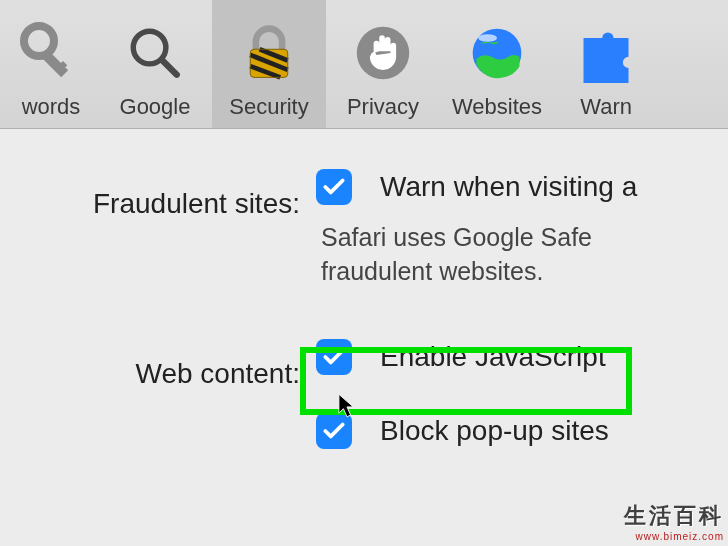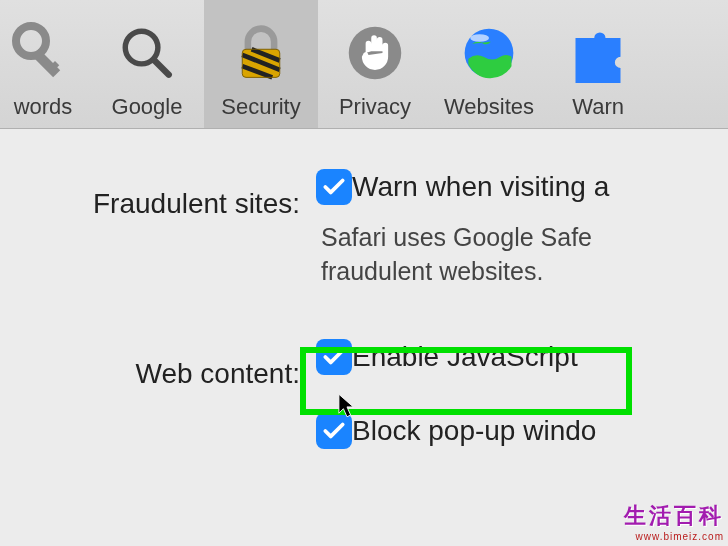--- a/index.html
+++ b/index.html
@@ -11,21 +11,21 @@
     font-family: -apple-system, "Helvetica Neue", Helvetica, Arial, sans-serif;
     background: #f0f0f0;
     position: relative;
   }
   .toolbar {
     display: flex;
     align-items: flex-end;
     height: 128px;
     background: linear-gradient(to bottom, #e0e0e0 0%, #d4d4d4 100%);
     border-bottom: 1px solid #b0b0b0;
-    padding-left: 8px;
+    padding-left: 16px;
   }
   .toolbar-item {
     display: flex;
     flex-direction: column;
     align-items: center;
     justify-content: flex-end;
     padding: 6px 12px 8px 12px;
     height: 114px;
     min-width: 90px;
     color: #3a3a3a;
@@ -67,21 +67,21 @@
     margin-top: 15px;
   }
   .control-col {
     display: flex;
     flex-direction: column;
     gap: 6px;
   }
   .check-line {
     display: flex;
     align-items: center;
-    gap: 0;
+    gap: 28px;
     font-size: 28px;
     color: #222;
   }
   .checkbox {
     width: 36px;
     height: 36px;
     border-radius: 8px;
     background: #1a84ff;
     display: flex;
     align-items: center;
@@ -113,21 +113,21 @@
   }
   .watermark {
     position: absolute;
     right: 4px;
     bottom: 4px;
     text-align: right;
     font-family: sans-serif;
   }
   .watermark .zh {
     font-size: 22px;
-    color: #a21caf;
+    color: #404040;
     font-weight: bold;
     letter-spacing: 3px;
     text-shadow: 1px 1px 0 #fff;
   }
   .watermark .url {
     font-size: 10px;
     color: #b91c1c;
     letter-spacing: 1px;
   }
   .bg-strip {
@@ -259,21 +259,21 @@
             </svg>
         </div>
         <span>Enable JavaScript</span>
       </div>
       <div class="check-line" style="margin-top:32px;">
         <div class="checkbox">
           <svg viewBox="0 0 24 24">
               <path d="M4 12 l5 5 l11 -11" fill="none" stroke="#fff" stroke-width="3.5" stroke-linecap="round" stroke-linejoin="round"></path>
             </svg>
         </div>
-        <span>Block pop-up windo</span>
+        <span>Block pop-up sites</span>
       </div>
     </div>
   </div>
 
   <div class="highlight-box" style="left:300px; top:218px; width:320px; height:56px;"></div>
 
   <svg class="cursor-arrow" style="left:338px; top:264px;" viewBox="0 0 20 28">
     <path d="M1 1 L1 22 L6 17 L10 26 L14 24 L10 15 L17 15 Z" fill="#000" stroke="#fff" stroke-width="1"></path>
   </svg>
 

